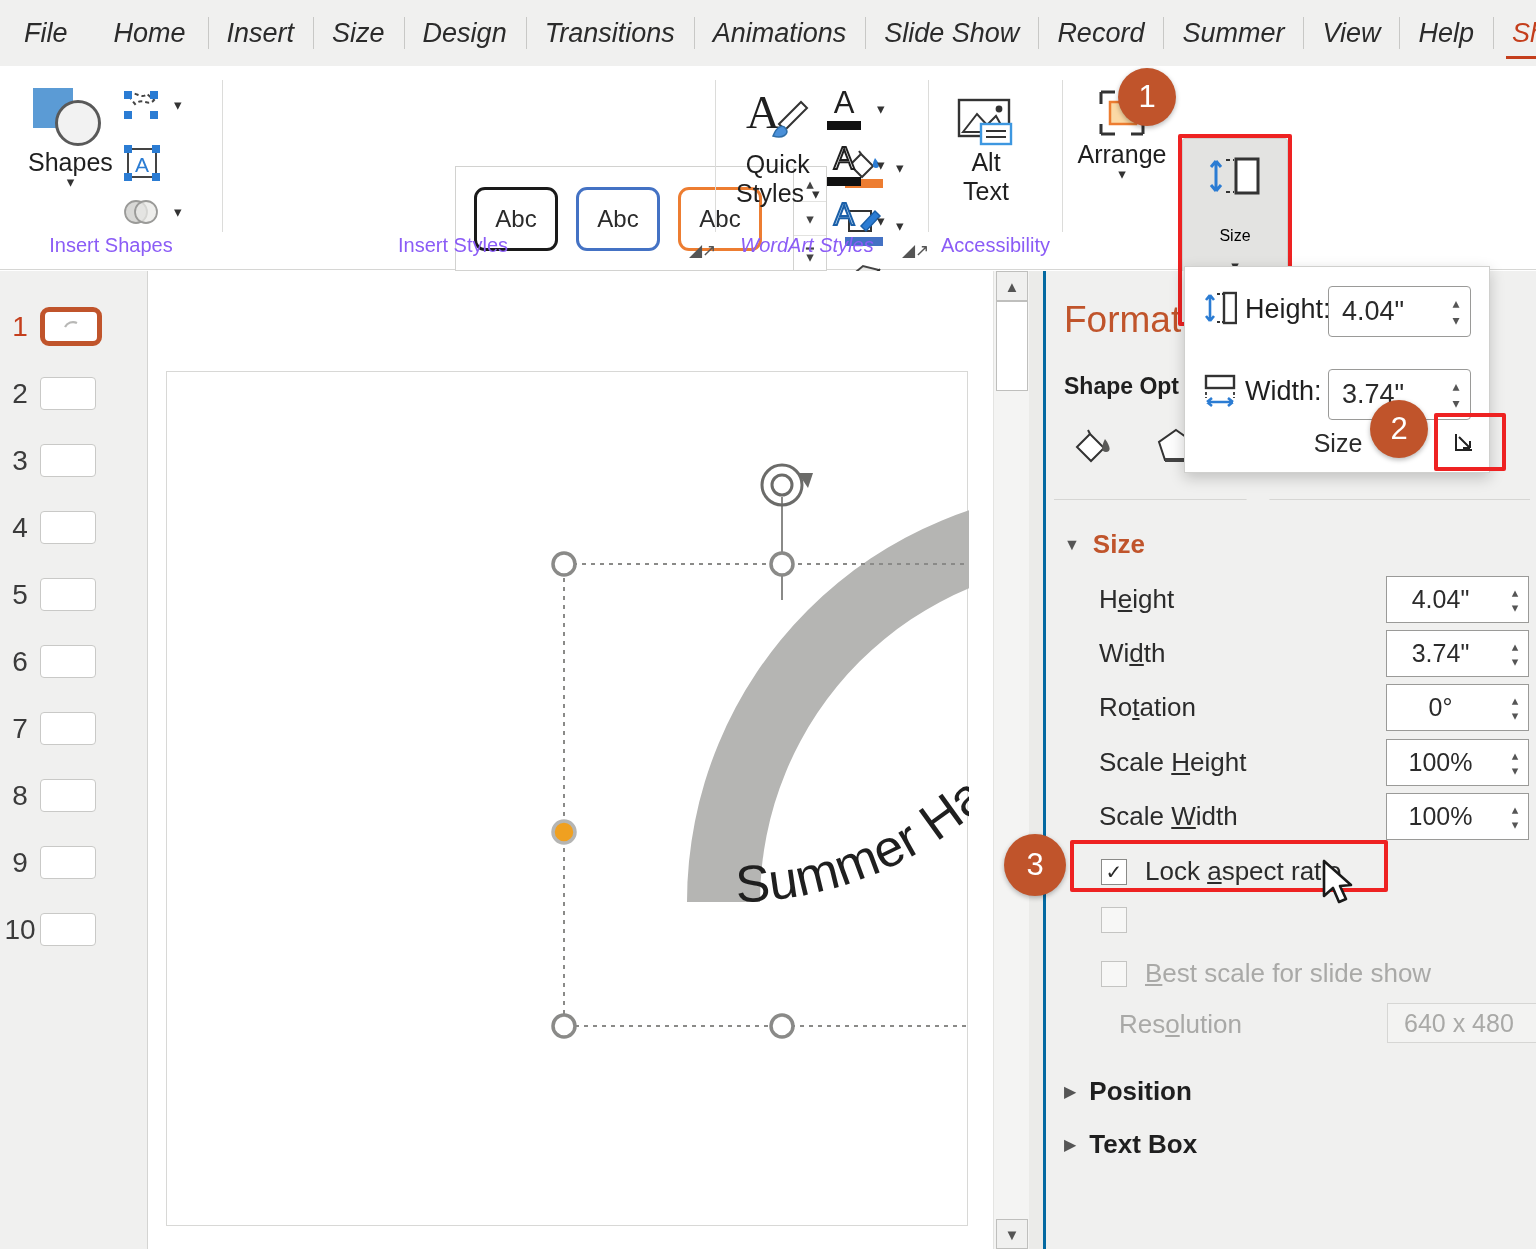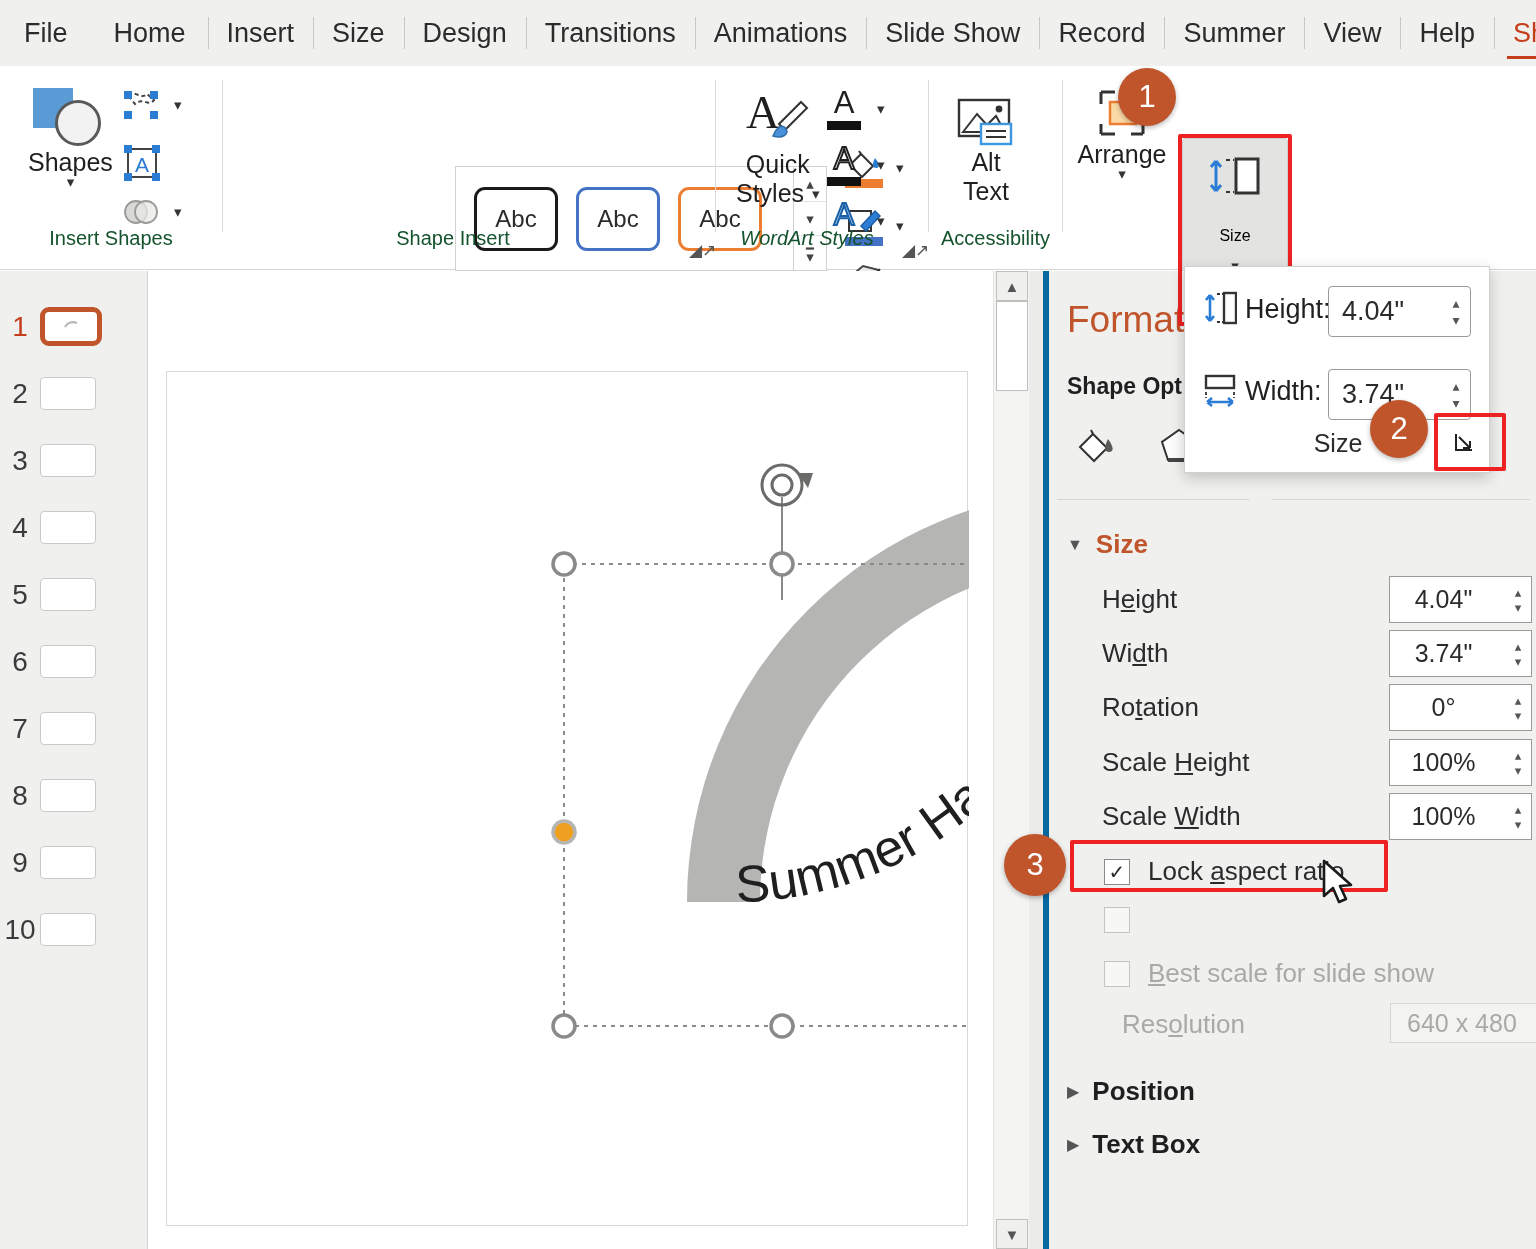--- a/index.html
+++ b/index.html
@@ -10,21 +10,21 @@
     font-family: "Liberation Sans", sans-serif;
     background: #ffffff;
     -webkit-font-smoothing: antialiased;
   }
   #app { position: relative; width: 1536px; height: 1249px; }
 
   
   .tabbar {
     position: absolute; left: 0; top: 0; width: 1536px; height: 66px;
     background: #f0f0ef;
-    display: flex; align-items: center;
+    display: flex; align-items: center; font-style: italic;
   }
   .tab {
     position: relative;
     font-size: 27px; color: #2b2b2b;
     padding: 0 19px; height: 66px;
     display: flex; align-items: center; justify-content: center;
     white-space: nowrap;
     cursor: default;
   }
   .tab + .tab::before {
@@ -42,22 +42,22 @@
   }
 
   
   .ribbon {
     position: absolute; left: 0; top: 66px; width: 1536px; height: 204px;
     background: #ffffff;
     border-bottom: 1px solid #d6d6d4;
   }
   .rgroup { position: absolute; top: 0; height: 204px; }
   .rgroup-label {
-    position: absolute; bottom: 20px; width: 100%;
-    text-align: center; font-size: 20px; color: #14532d;
+    position: absolute; bottom: 13px; width: 100%;
+    text-align: center; font-size: 20px; color: #8b5cf6;
     white-space: nowrap;
   }
   .rdiv {
     position: absolute; top: 14px; height: 152px; width: 1px;
     background: #dcdcda;
   }
   .dlg {
     position: absolute; bottom: 10px;
     width: 19px; height: 19px;
     font-size: 17px; color: #555;
@@ -207,21 +207,21 @@
   .vgutter {
     position: absolute; left: 1029px; top: 271px; width: 14px; height: 978px;
     background: #ebebe9;
   }
 
   
   .pane {
     position: absolute; left: 1043px; top: 271px;
     width: 493px; height: 978px;
     background: #f0f0ef;
-    border-left: 6px solid #0369a1;
+    border-left: 3px solid #0369a1;
   }
   .pane-title {
     position: absolute; left: 18px; top: 28px;
     font-size: 37px; color: #c0542b; white-space: nowrap;
   }
   .pane-sub {
     position: absolute; left: 18px; top: 102px;
     font-size: 23px; font-weight: bold; color: #1f1f1f; white-space: nowrap;
   }
   .pane-tabs { position: absolute; left: 18px; top: 150px; height: 58px; }
@@ -471,21 +471,21 @@
         <div class="fx-ic">
           <svg width="38" height="34" viewBox="0 0 38 34">
             <path d="M6 18 L18 8 L34 12 L22 24 Z" fill="#e9e9e7" stroke="#444" stroke-width="2"></path>
             <path d="M6 18 L6 24 L22 30 L22 24 Z" fill="#3d3d3b" stroke="#2a2a28" stroke-width="1.5"></path>
             <path d="M22 24 L34 12 L34 17 L22 30 Z" fill="#6b6b69" stroke="#2a2a28" stroke-width="1.5"></path>
           </svg>
         </div>
         <span class="cv">▾</span>
       </div>
 
-      <div class="rgroup-label" style="width:460px; left:0;">Shape Insert</div>
+      <div class="rgroup-label" style="width:460px; left:0;">Insert Styles</div>
       <div class="dlg" style="left:466px;">◢↗</div>
     </div>
     <div class="rdiv" style="left:715px;"></div>
 
     <div class="rgroup" style="left:716px; width:212px;">
       <div class="bigbtn" style="left:20px; top:22px;">
         <svg width="70" height="62" viewBox="0 0 70 62">
           <text x="20" y="40" font-size="47" fill="#1f1f1f" text-anchor="middle" font-family="Liberation Serif, serif">A</text>
           <path d="M36 36 L58 14 L64 20 L42 42 Z" fill="#fff" stroke="#333" stroke-width="2"></path>
           <path d="M30 48 c4 -10 10 -12 13 -7 c3 5 -3 10 -13 7z" fill="#4a90d9" stroke="#2f6ea8" stroke-width="1.5"></path>

